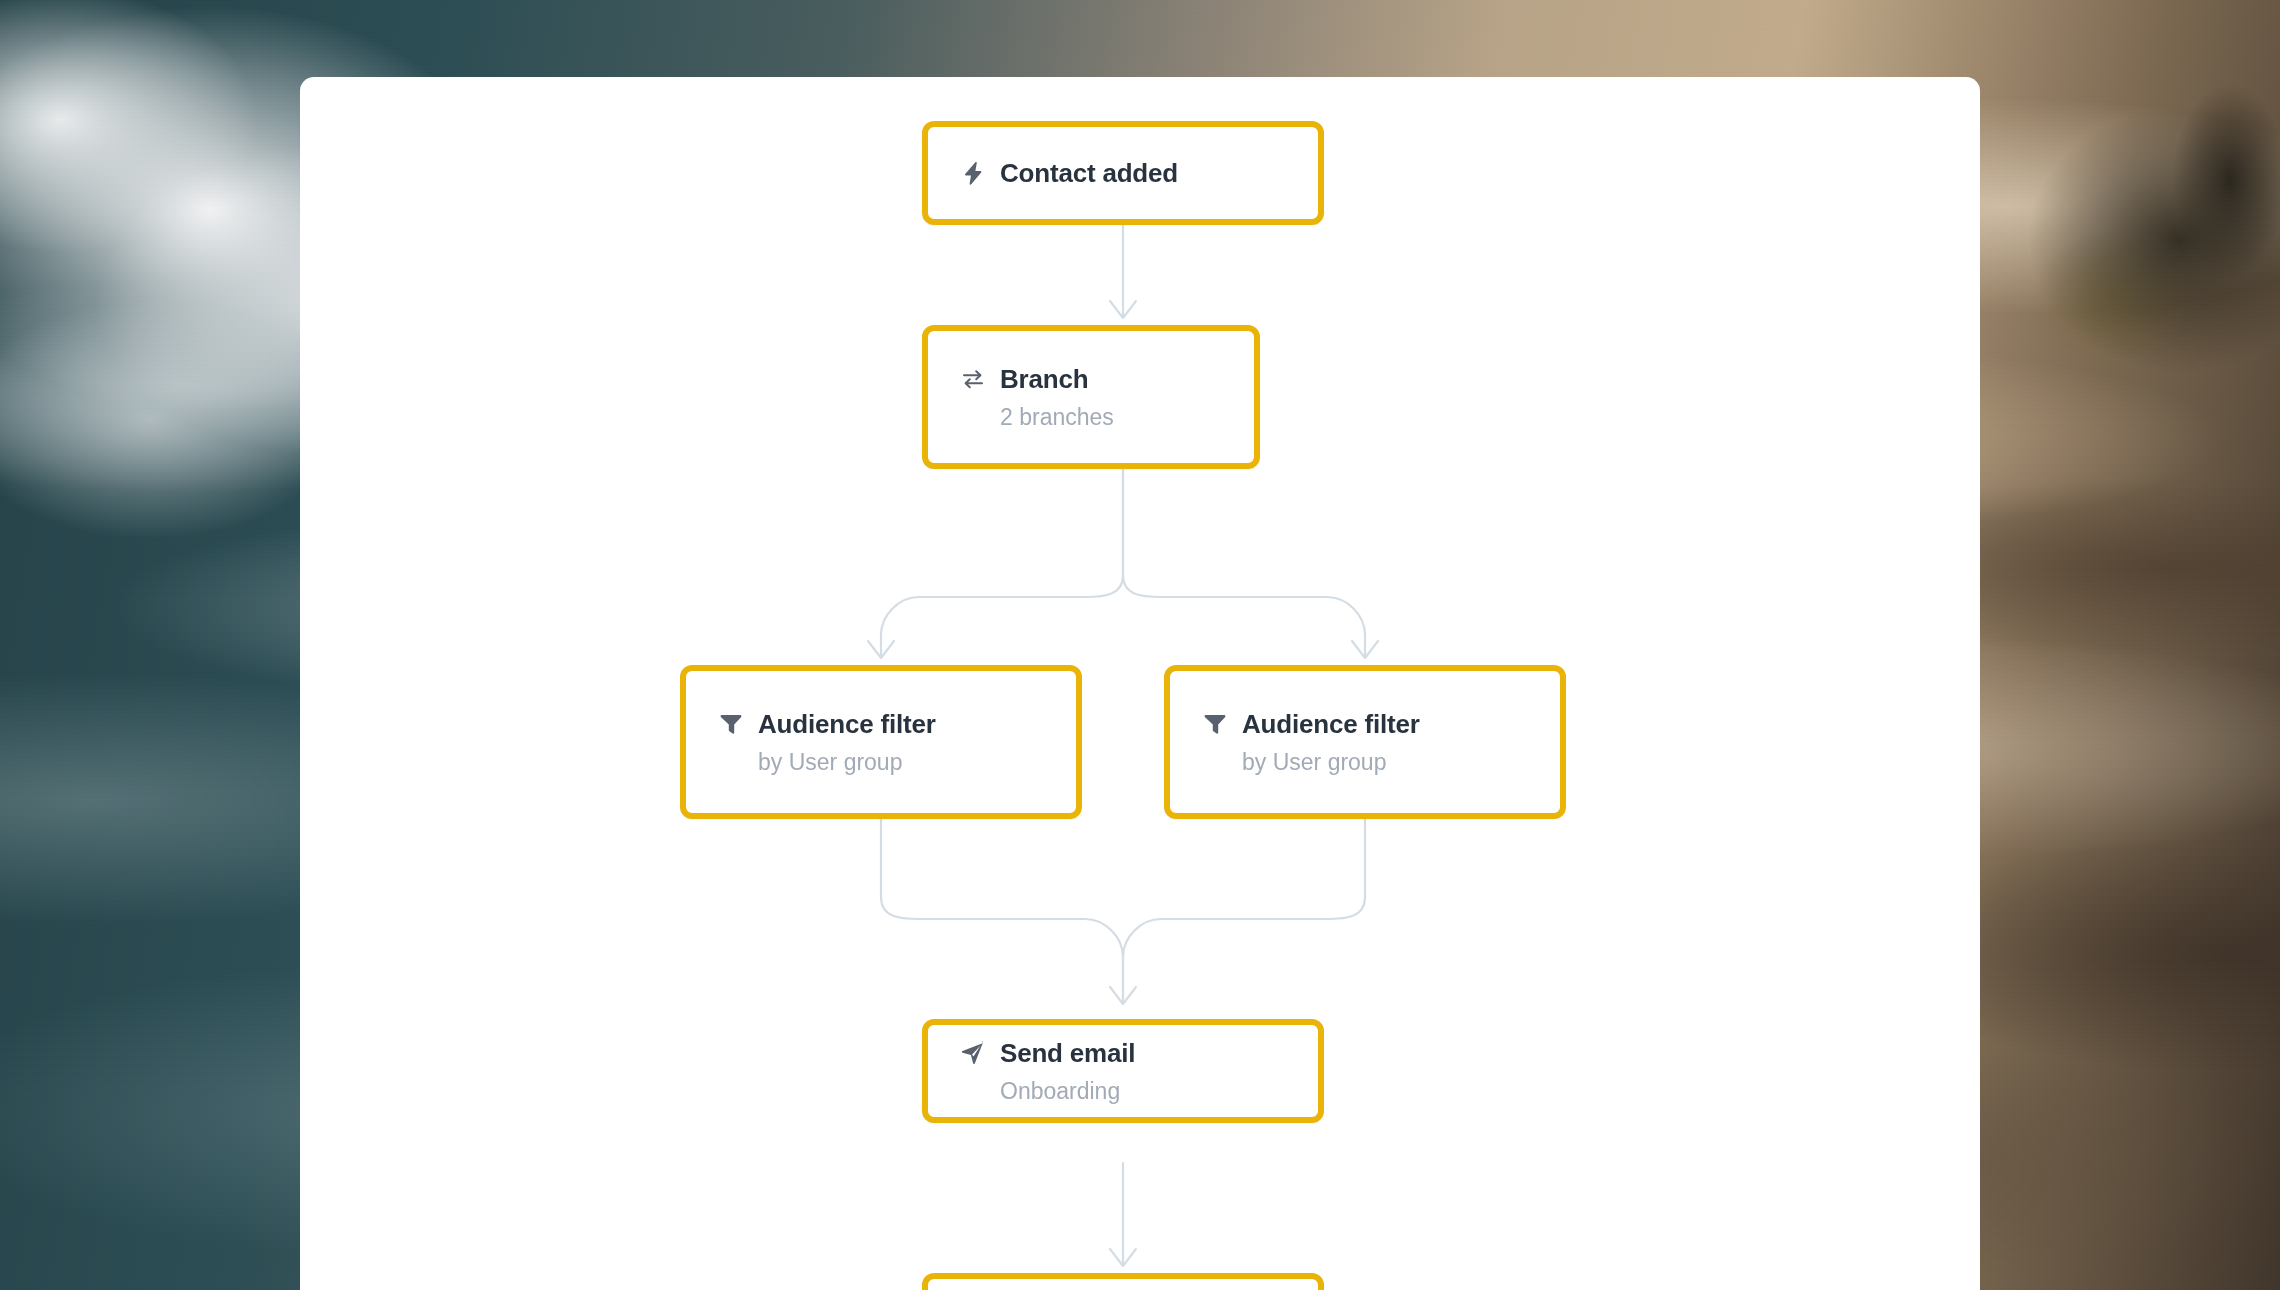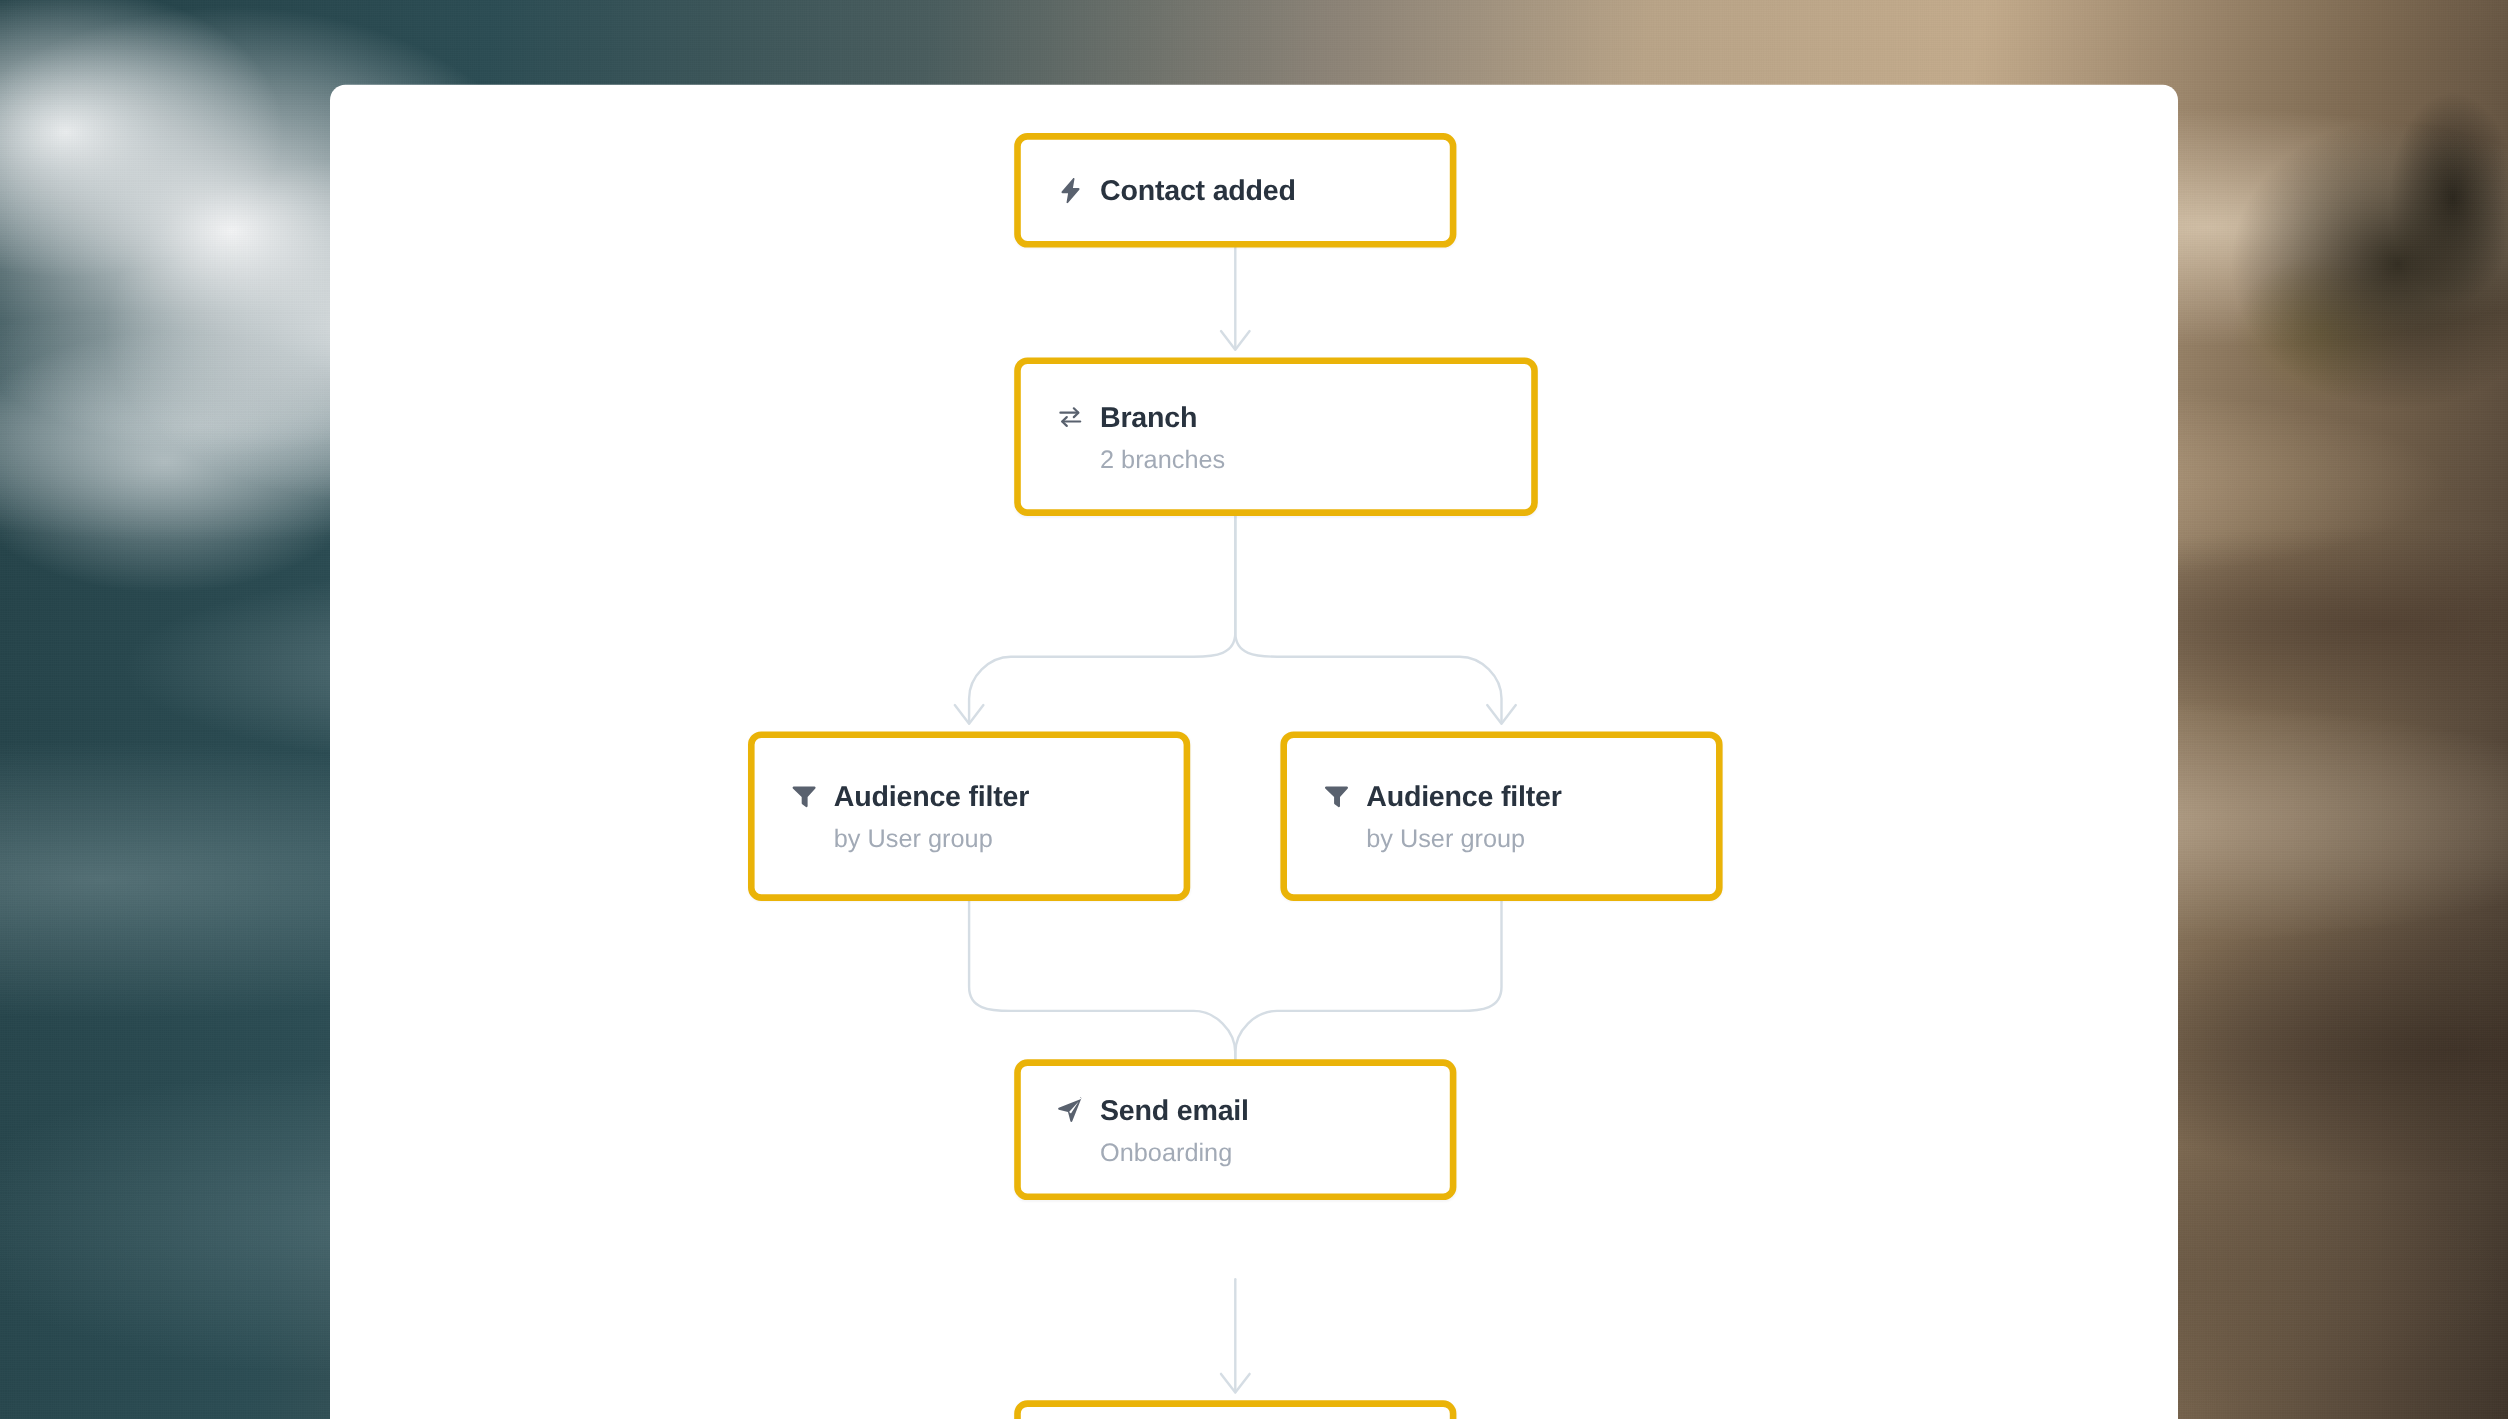--- a/index.html
+++ b/index.html
@@ -140,24 +140,24 @@
     font-weight: 400;
     color: #a2aab6;
     line-height: 1;
     white-space: nowrap;
     padding-left: 72px;
     margin-top: 14px;
   }
 
   
   #node-trigger     { left: 622px; top: 44px;   width: 402px; height: 104px; }
-  #node-branch      { left: 622px; top: 248px;  width: 476px; height: 144px; }
+  #node-branch      { left: 622px; top: 248px;  width: 338px; height: 144px; }
   #node-filter-left { left: 380px; top: 588px;  width: 402px; height: 154px; }
   #node-filter-right{ left: 864px; top: 588px;  width: 402px; height: 154px; }
-  #node-send        { left: 622px; top: 886px;  width: 402px; height: 128px; }
+  #node-send        { left: 622px; top: 942px;  width: 402px; height: 104px; }
   #node-next        { left: 622px; top: 1196px; width: 402px; height: 144px; }
 </style>
 </head>
 <body>
 
 <div id="backdrop">
   <div class="bg-layer bg-base"></div>
   <div class="bg-layer bg-teal-bands"></div>
   <div class="bg-layer bg-cloudbank"></div>
   <div class="bg-layer bg-sepia-bands"></div>

